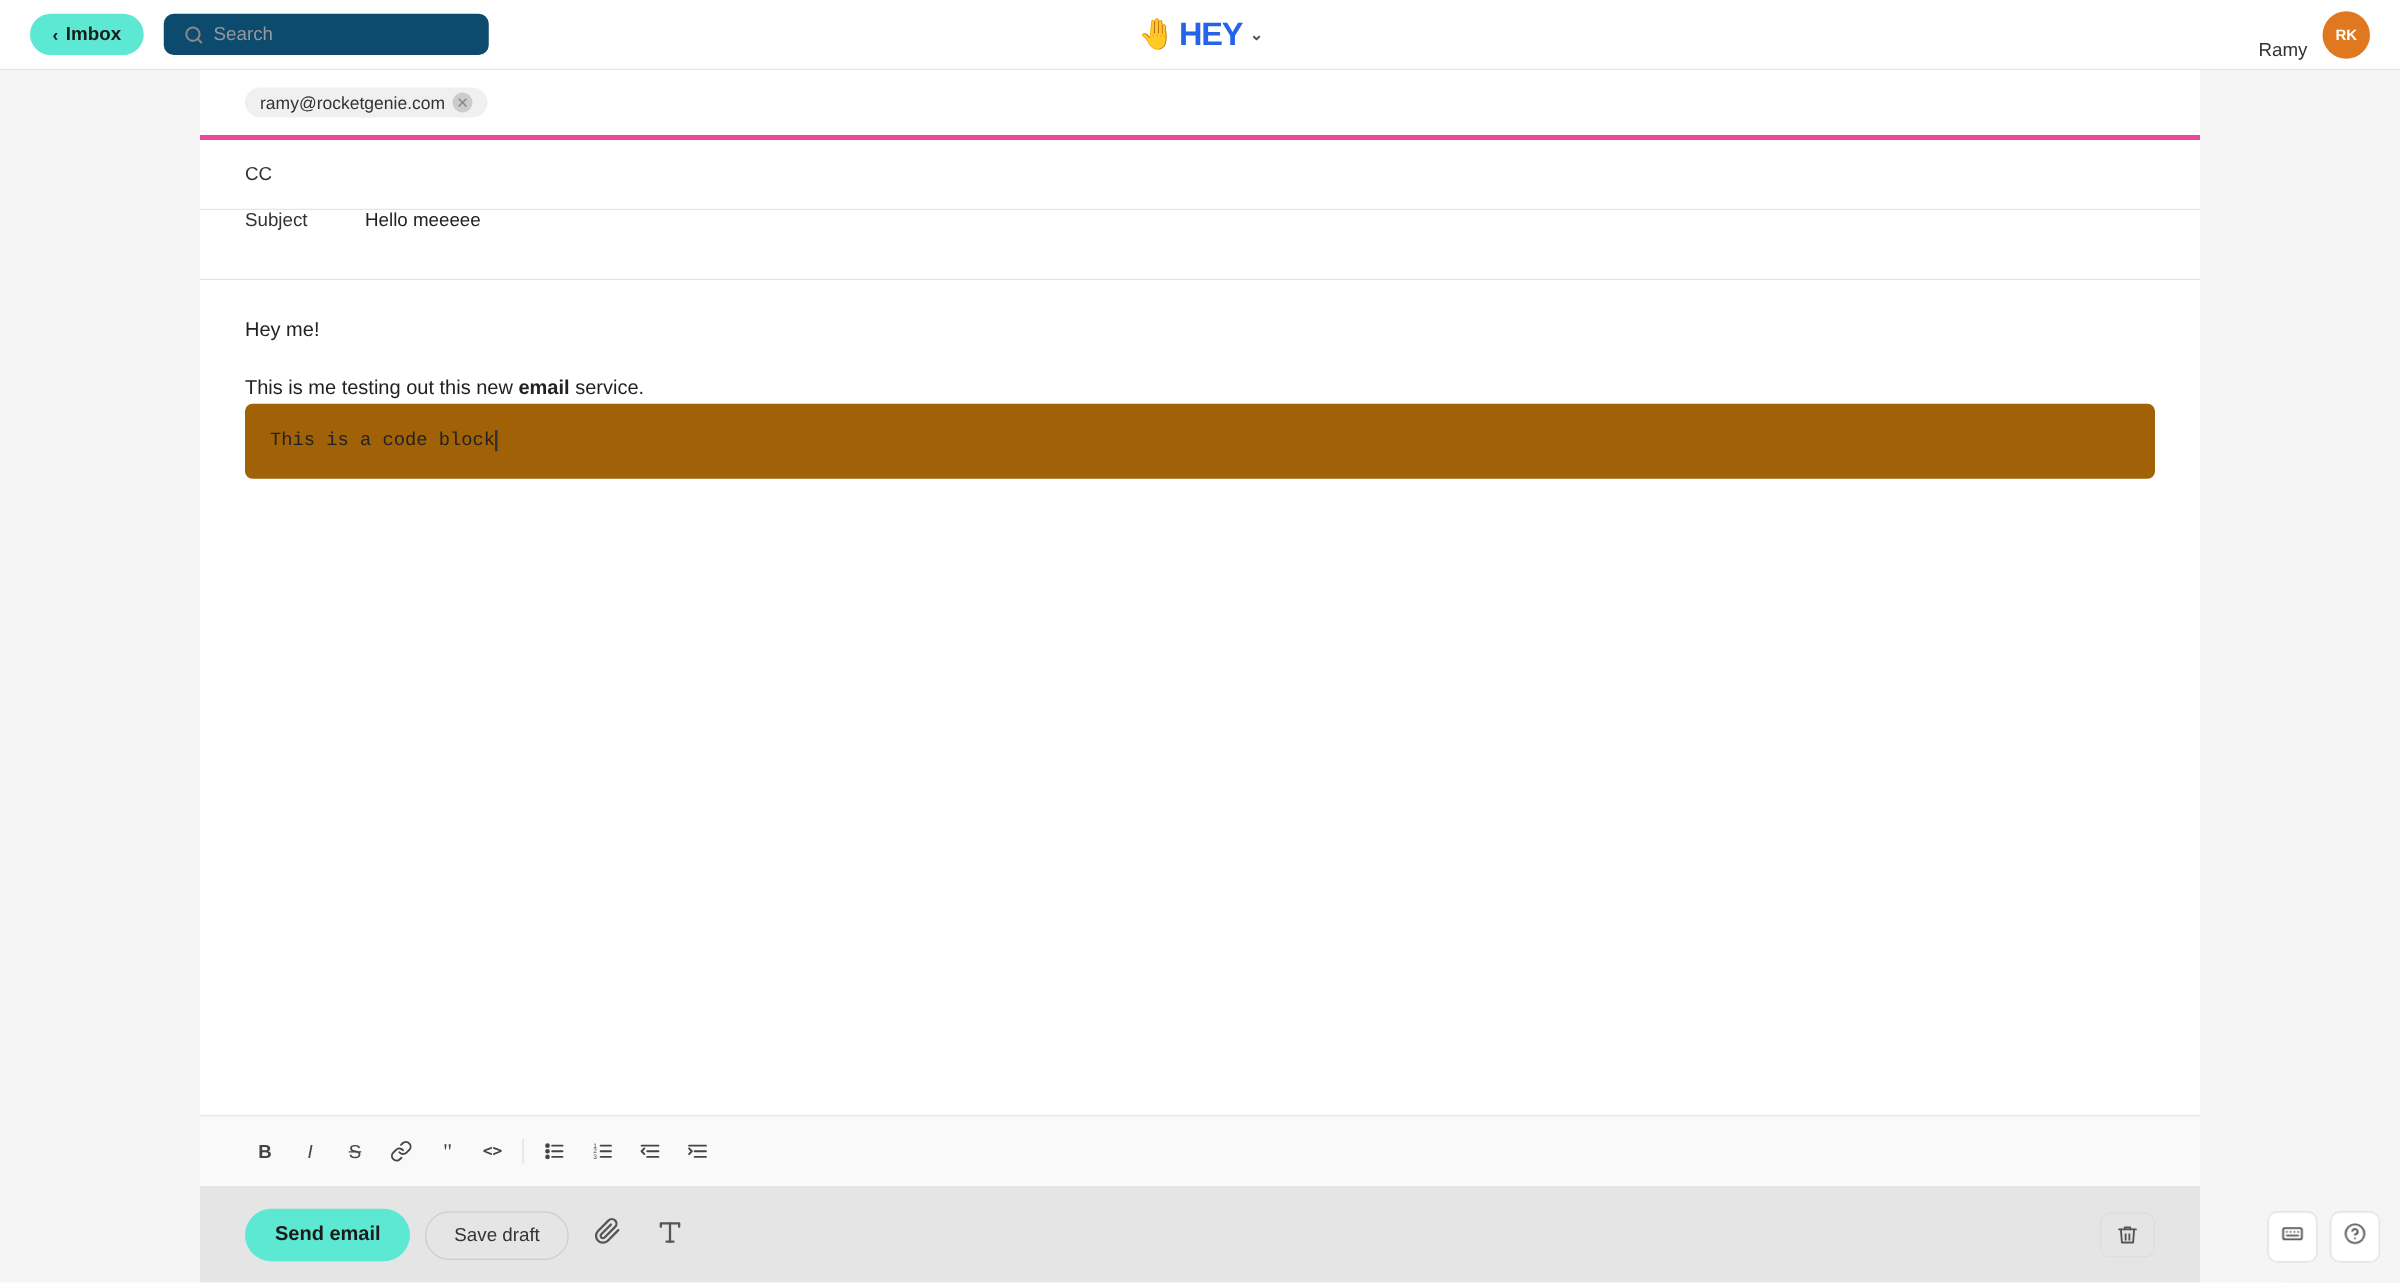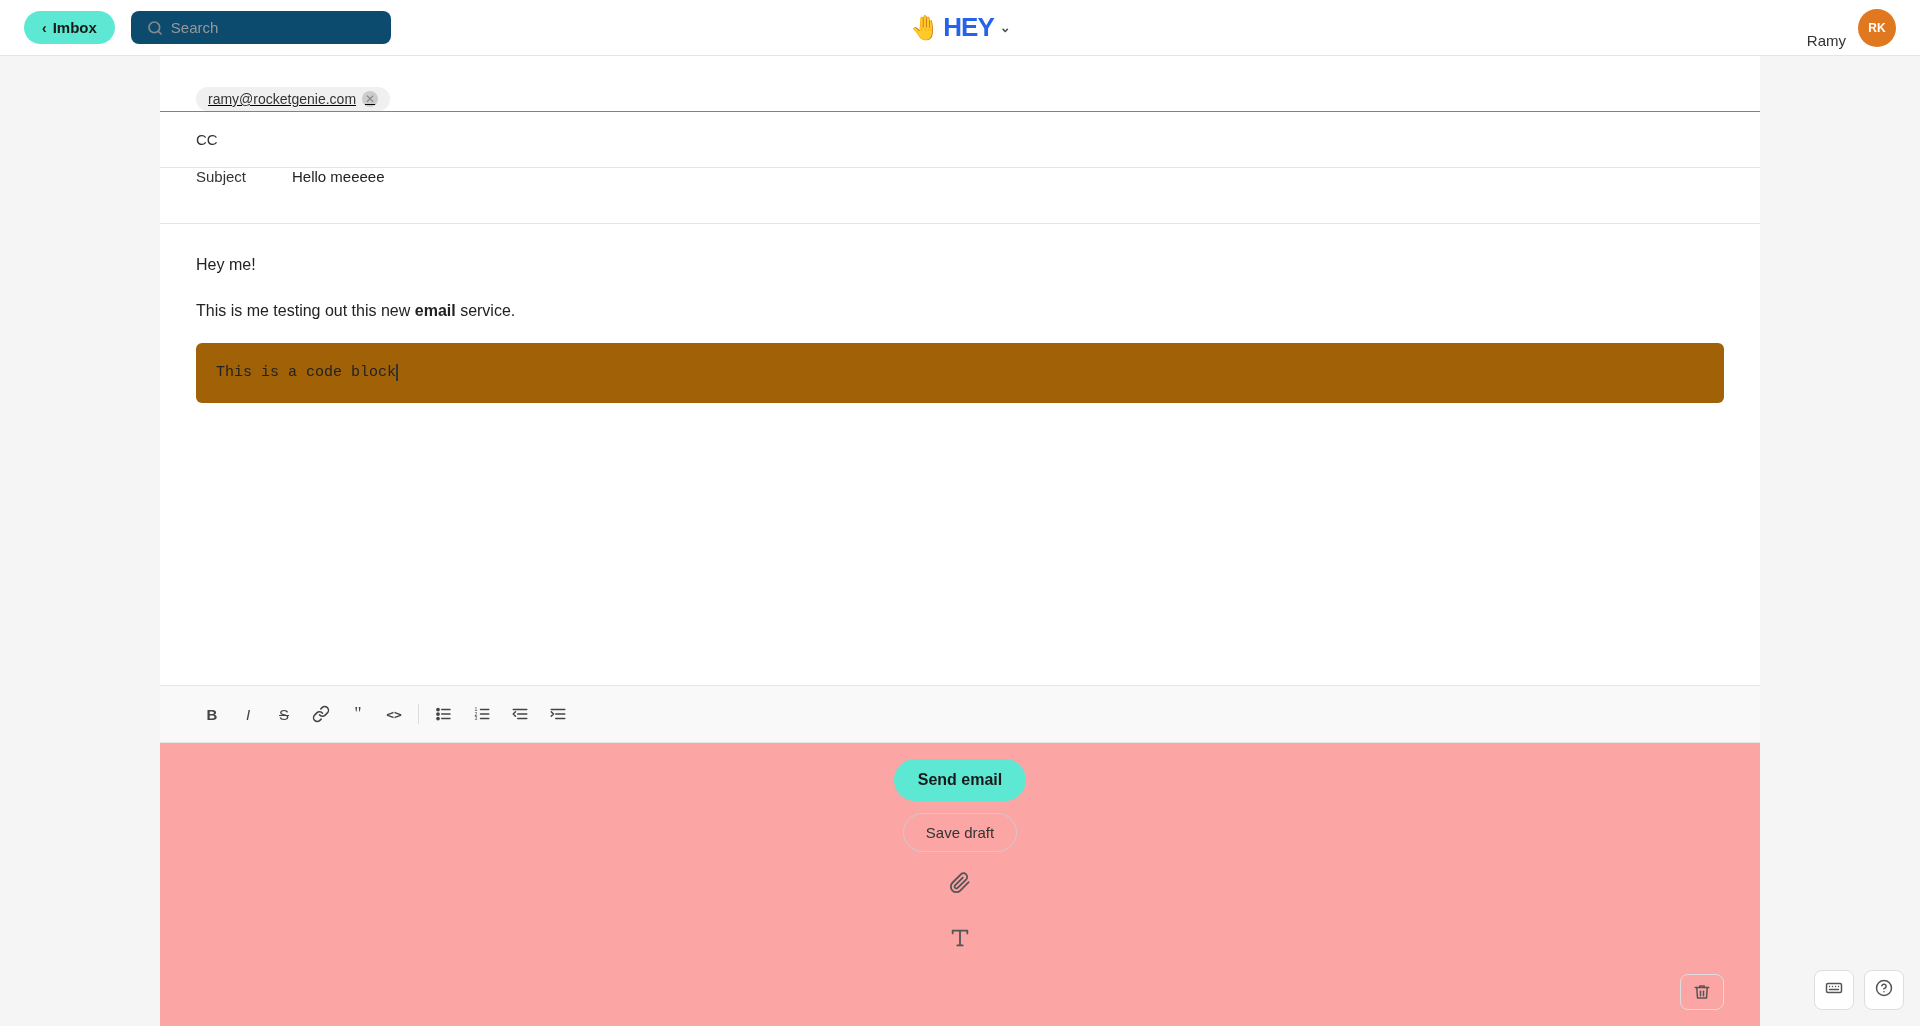--- a/index.html
+++ b/index.html
@@ -147,24 +147,23 @@
     }
     .field-label {
       font-size: 15px;
       color: #333;
       font-weight: 400;
       min-width: 80px;
     }
     .to-row {
       padding: 0 36px;
       min-height: 56px;
-      border-bottom: 1px solid #ec4899;
-      display: flex;
-      align-items: flex-end;
-      text-decoration: underline;
+      border-bottom: 4px solid #ec4899;
+      display: flex;
+      align-items: center;
     }
     .to-chip {
       display: flex;
       align-items: center;
       gap: 6px;
       background: #f0f0f0;
       border-radius: 20px;
       padding: 4px 12px;
       font-size: 14px;
       color: #333;
@@ -207,21 +206,20 @@
       font-size: 16px;
       color: #222;
       line-height: 1.6;
       overflow-y: auto;
     }
     .body-greeting {
       margin-bottom: 20px;
       font-size: 16px;
     }
     .body-text {
-      margin-bottom: 20px;
       font-size: 16px;
     }
     .body-text strong {
       font-weight: 700;
     }
     .code-block {
       background: #a16207;
       border-radius: 6px;
       padding: 18px 20px;
       font-family: 'Courier New', Courier, monospace;
@@ -262,22 +260,21 @@
       margin: 0 4px;
     }
 
     
     .action-bar {
       display: flex;
       align-items: center;
       padding: 16px 36px;
       gap: 12px;
       border-top: 1px solid #e5e5e5;
-      background: #fca5a5;
-      flex-direction: column;
+      background: #e5e5e5;
     }
     .send-btn {
       background: #5de8d4;
       border: none;
       border-radius: 24px;
       padding: 12px 24px;
       font-size: 16px;
       font-weight: 600;
       color: #1a1a1a;
       cursor: pointer;

